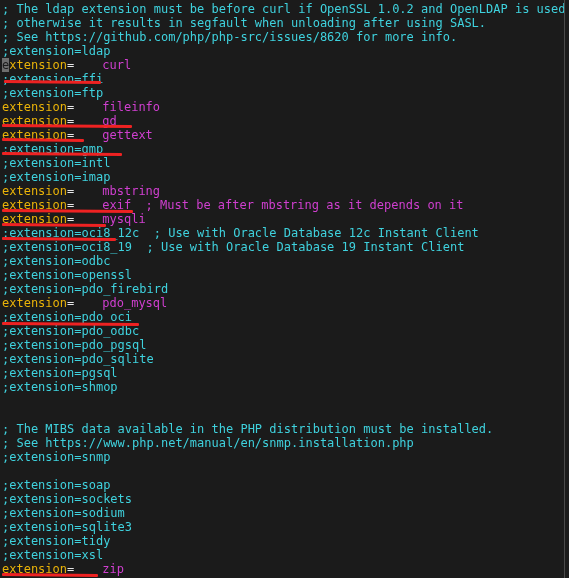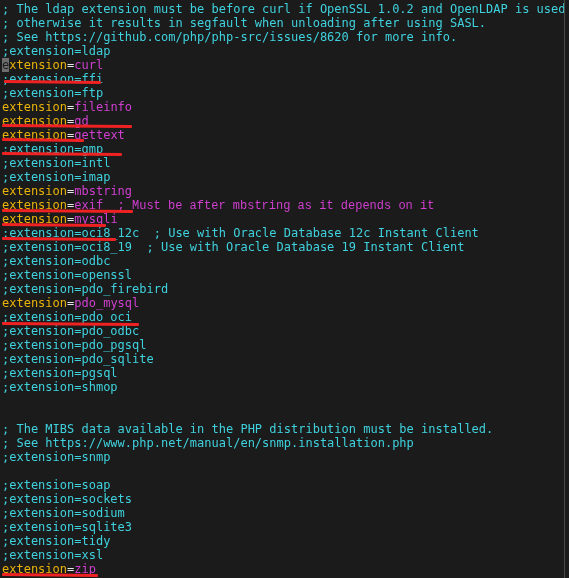--- a/index.html
+++ b/index.html
@@ -52,22 +52,22 @@
     height: 14px;
     line-height: 14px;
     white-space: pre;
     position: relative;
   }
 
   
   .c-comment  { color: #3fd2de; }   
   .c-key      { color: #eab308; }   
   .c-eq       { color: #e8e8e8; }   
-  .c-val      { color: #d03fd0; }   
-  .c-inline   { color: #d03fd0; font-family: Liberation Mono, monospace; }   
+  .c-val      { color: #d03fd0; margin-left: 28px; }   
+  .c-inline   { color: #d03fd0; }   
 
   
   .cursor {
     background: #6e6e6e;
     color: #1b1b1b;
   }
 
   
   .underline {
     position: absolute;

